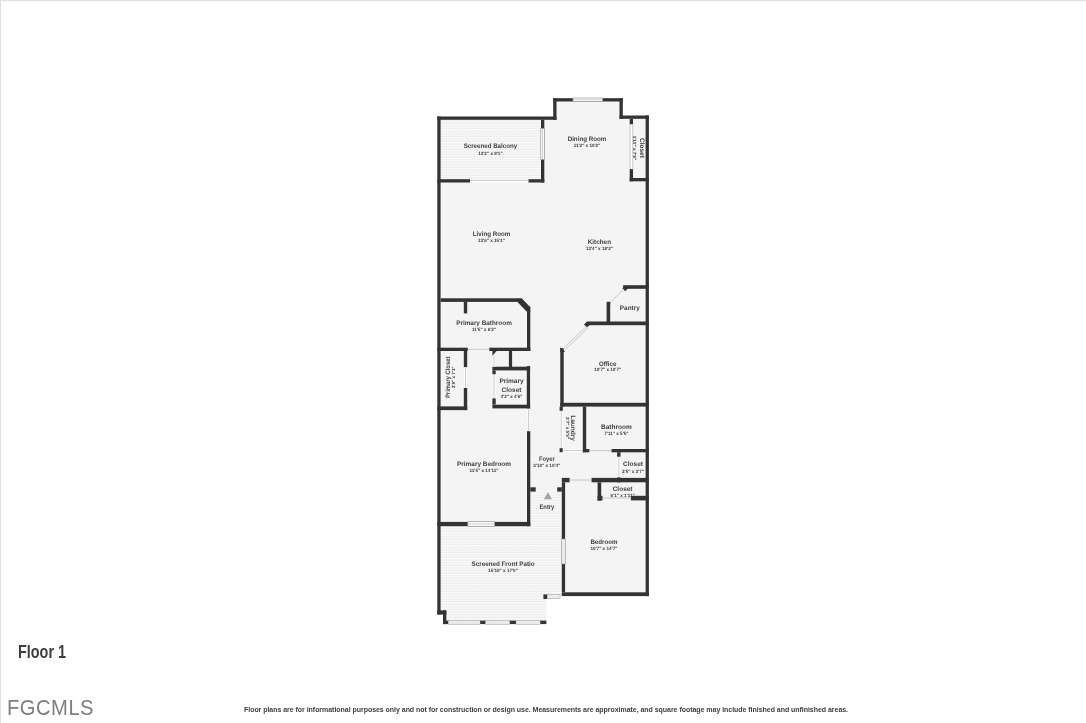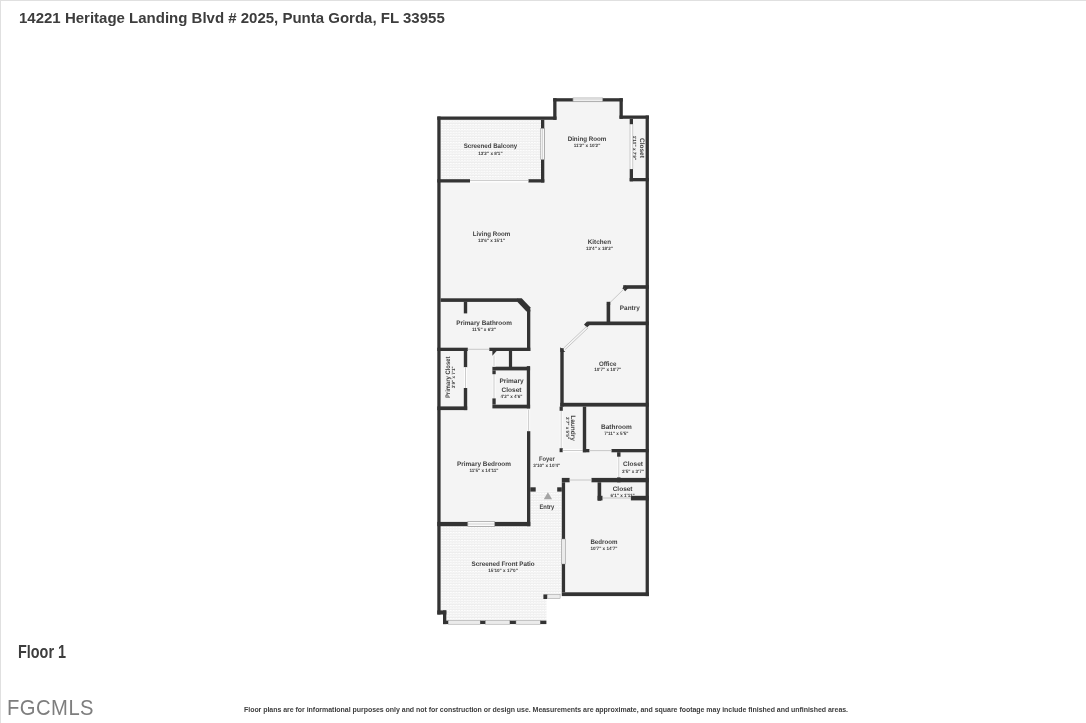--- a/index.html
+++ b/index.html
@@ -18,21 +18,20 @@
   .win{fill:#ffffff;stroke:#999999;stroke-width:0.7;}
   .scr{fill:#ebebeb;stroke:#8f8f8f;stroke-width:0.45;}
   .dln{stroke:#bdbdbd;stroke-width:0.8;fill:none;}
 </style>
 </head>
 <body>
 <div id="page">
 
   <div id="frame"></div>
 
-  <div id="title">14221 Heritage Landing Blvd # 2025, Punta Gorda, FL 33955</div>
 
   <div id="floor1">Floor 1</div>
 
   <div id="logo">FGCMLS</div>
 
   <div id="disc">Floor plans are for informational purposes only and not for construction or design use. Measurements are approximate, and square footage may include finished and unfinished areas.</div>
   <svg width="1086" height="723" viewBox="0 0 1086 723">
     <defs>
       <pattern id="hx" width="2.8" height="2.6" patternUnits="userSpaceOnUse">
         <rect width="2.8" height="2.6" fill="#ffffff"></rect>

